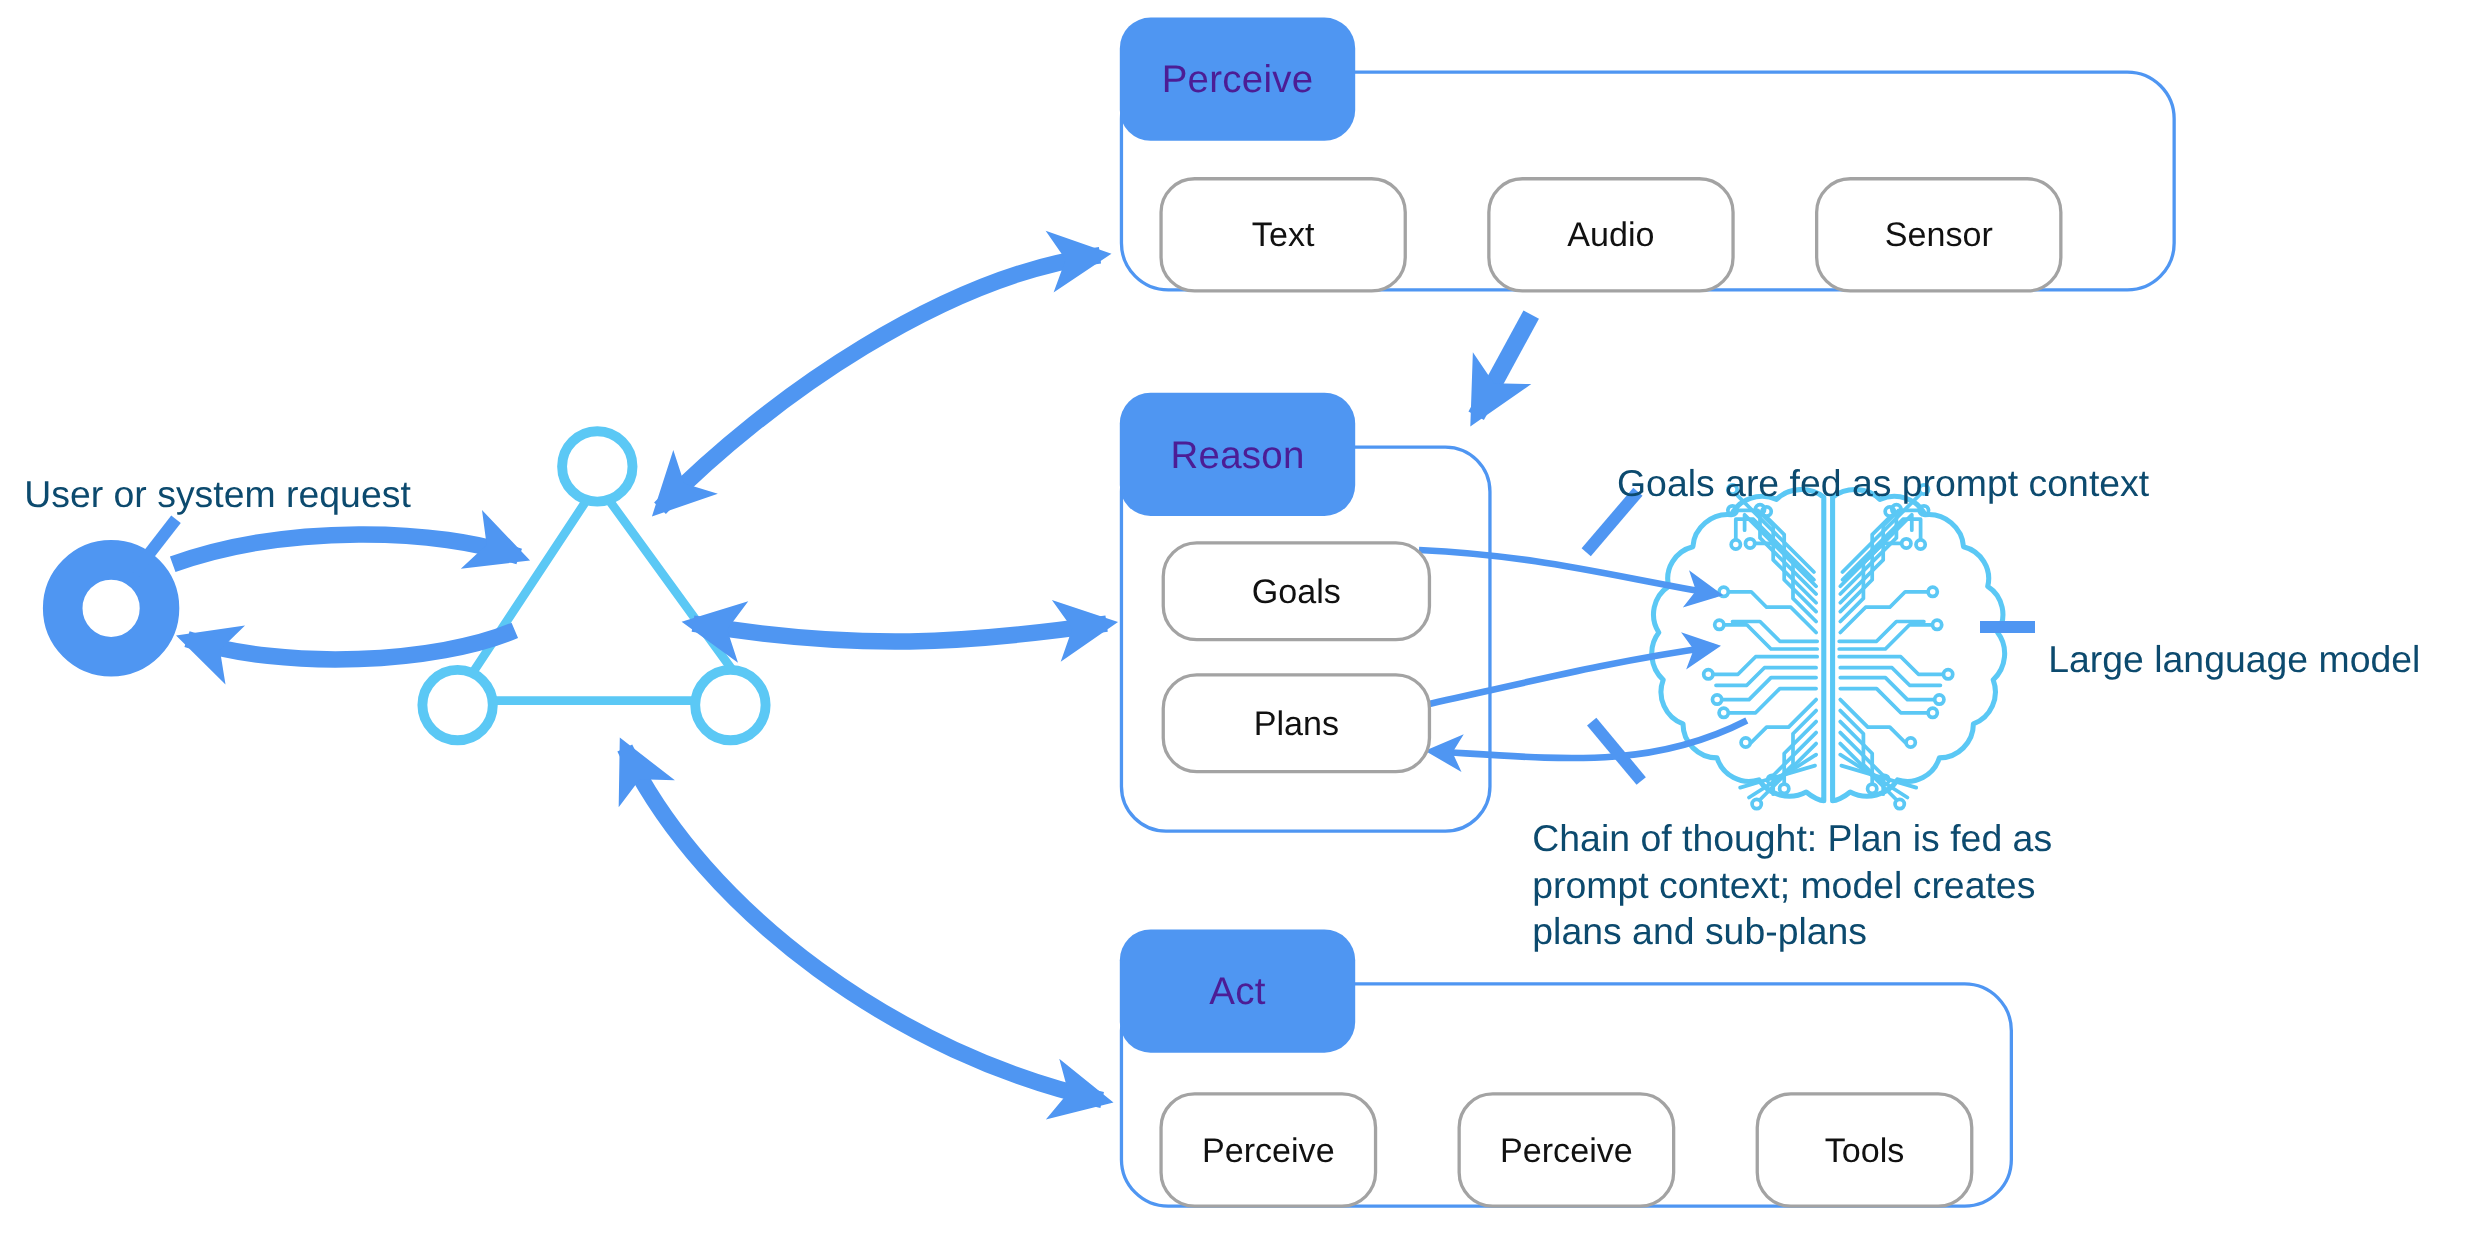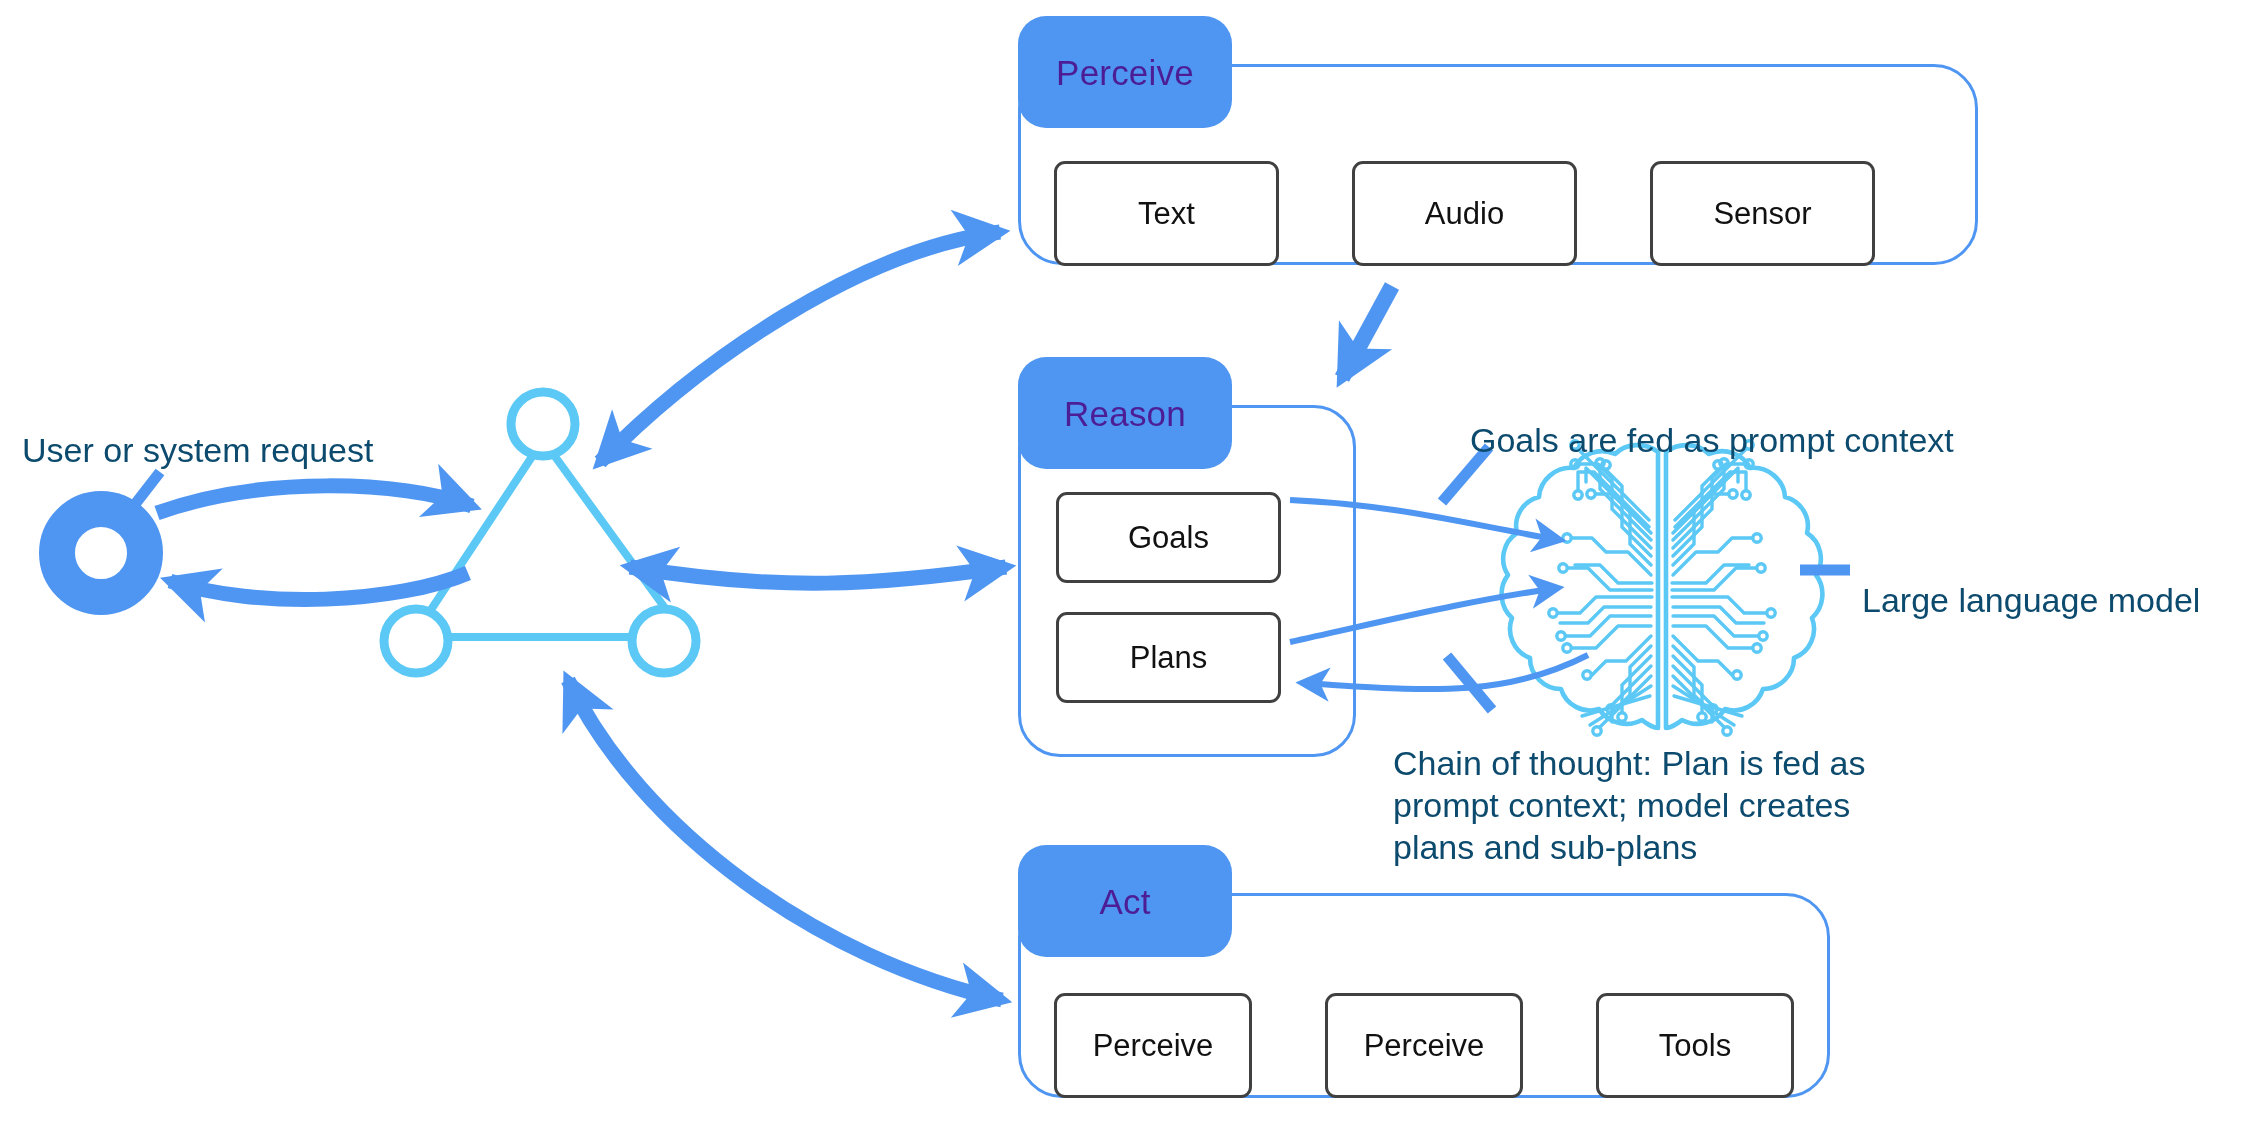--- a/index.html
+++ b/index.html
@@ -66,22 +66,22 @@
     left: 36px;
     right: 36px;
     display: flex;
     gap: 73px;
     z-index: 3;
   }
   .chip {
     box-sizing: border-box;
     width: 225px;
     height: 105px;
-    border: 3px solid #404040;
-    border-radius: 11px;
+    border: 3px solid #a3a3a3;
+    border-radius: 32px;
     background: #ffffff;
     display: flex;
     align-items: center;
     justify-content: center;
   }
   .chip-label {
     font-size: 31px;
     color: #111111;
     line-height: 1;
   }
@@ -94,21 +94,21 @@
   #section-reason .section-body { border-radius: 42px; }
   #section-reason .chip-col {
     position: absolute;
     left: 38px;
     top: 135px;
     display: flex;
     flex-direction: column;
     gap: 29px;
     z-index: 3;
   }
-  #section-reason .chip { width: 225px; height: 91px; justify-content: center; }
+  #section-reason .chip { width: 245px; height: 91px; justify-content: center; }
 
   #section-act      { left: 1018px; top: 845px; width: 812px; height: 253px; text-decoration: underline; }
   #section-act .chip-row { top: 148px; }
 
   
   .label {
     position: absolute;
     color: #0c4a6e;
     font-size: 34px;
     line-height: 1.23;

